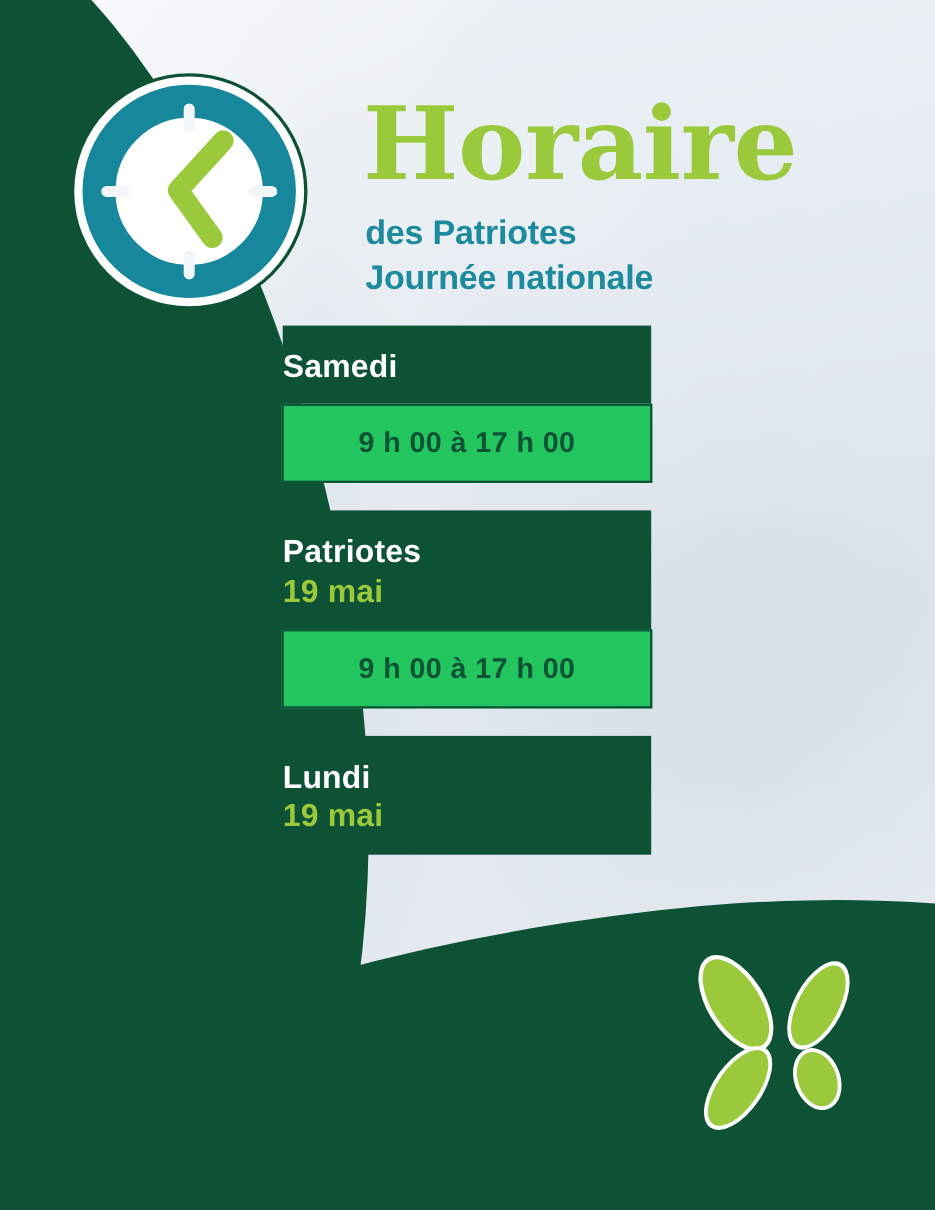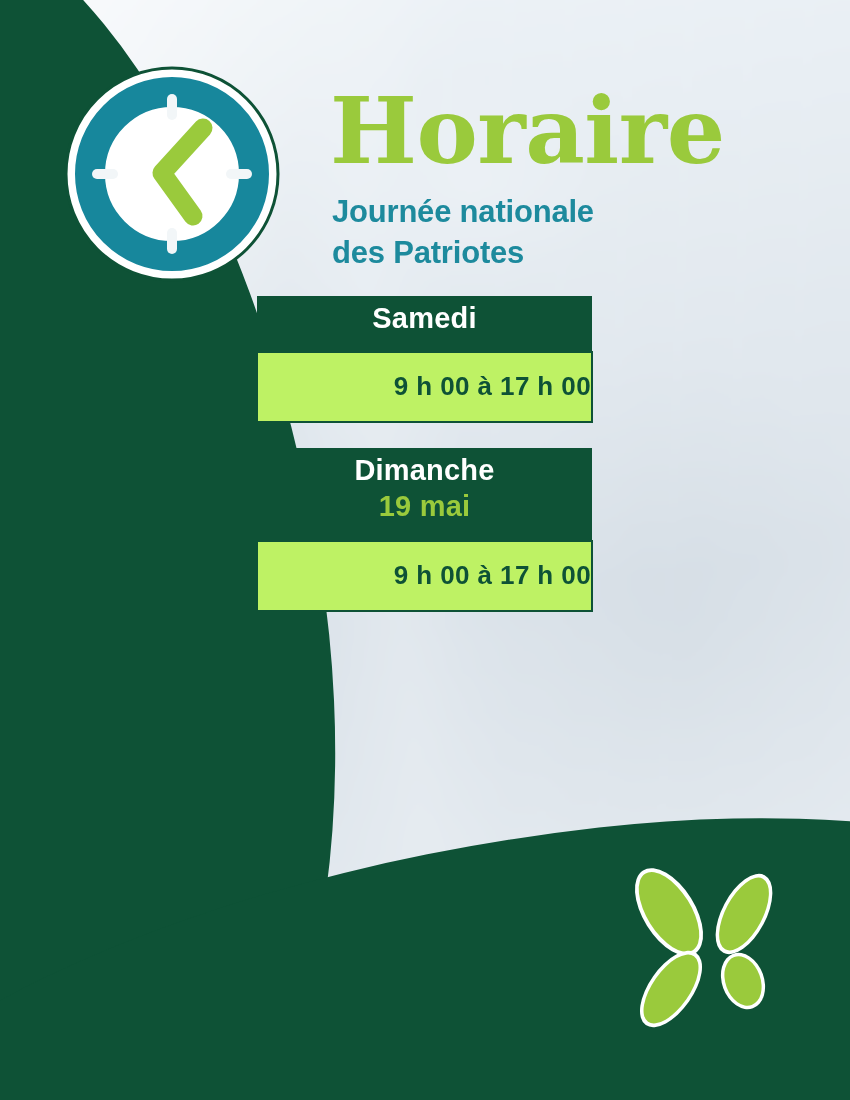--- a/index.html
+++ b/index.html
@@ -100,45 +100,45 @@
     position: absolute;
     left: 0;
     top: 296px;
     width: 850px;
   }
   .card { position: relative; margin-bottom: 25px; }
   .card-head {
     margin-left: 257px;
     width: 335px;
     background: #0e5236;
-    padding: 6px 0 16px 0;
-    text-align: center;
+    padding: 22px 0 16px 0;
+    text-align: left;
     box-sizing: border-box;
   }
   .card-day {
     font-size: 29px;
     font-weight: bold;
     color: #ffffff;
     letter-spacing: 0.2px;
     line-height: 1.15;
   }
   .card-date {
     font-size: 29px;
     font-weight: bold;
     color: #9aca3c;
     letter-spacing: 0.2px;
     line-height: 1.25;
   }
   .card-body {
     margin-left: 256px;
     width: 337px;
-    background: #bef264;
+    background: #22c55e;
     border: 2px solid #0e5236;
     box-sizing: border-box;
-    text-align: right;
+    text-align: center;
     padding: 18px 0 19px 0;
   }
   .card-hours {
     font-size: 26px;
     font-weight: bold;
     color: #0e5236;
     letter-spacing: 0.4px;
   }
 
   
@@ -168,46 +168,50 @@
       <rect x="103" y="28" width="10" height="26" rx="5" fill="#f2f6f8"></rect>
       <rect x="103" y="162" width="10" height="26" rx="5" fill="#f2f6f8"></rect>
       <rect x="28" y="103" width="26" height="10" rx="5" fill="#f2f6f8"></rect>
       <rect x="162" y="103" width="26" height="10" rx="5" fill="#f2f6f8"></rect>
       <path d="M139 62 L98 107 L129 150" fill="none" stroke="#9aca3c" stroke-width="19" stroke-linecap="round" stroke-linejoin="round"></path>
     </svg>
   </div>
 
   <h1 class="title">Horaire</h1>
   <div class="subtitle">
+    <div>des Patriotes</div>
     <div>Journée nationale</div>
-    <div>des Patriotes</div>
   </div>
 
   <div class="cards">
 
     <div class="card">
       <div class="card-head">
         <div class="card-day">Samedi</div>
       </div>
       <div class="card-body">
         <div class="card-hours">9 h 00 à 17 h 00</div>
       </div>
     </div>
 
     <div class="card">
       <div class="card-head">
-        <div class="card-day">Dimanche</div>
+        <div class="card-day">Patriotes</div>
         <div class="card-date">19 mai</div>
       </div>
       <div class="card-body">
         <div class="card-hours">9 h 00 à 17 h 00</div>
       </div>
     </div>
 
     <div class="card">
+      <div class="card-head">
+        <div class="card-day">Lundi</div>
+        <div class="card-date">19 mai</div>
+      </div>
     </div>
 
   </div>
 
   <div class="butterfly">
     <svg viewBox="0 0 190 190" xmlns="http://www.w3.org/2000/svg">
       <g>
         <ellipse cx="57" cy="56" rx="26" ry="49" transform="rotate(-32 57 56)" fill="#ffffff"></ellipse>
         <ellipse cx="57" cy="56" rx="22" ry="45" transform="rotate(-32 57 56)" fill="#9aca3c"></ellipse>
 

